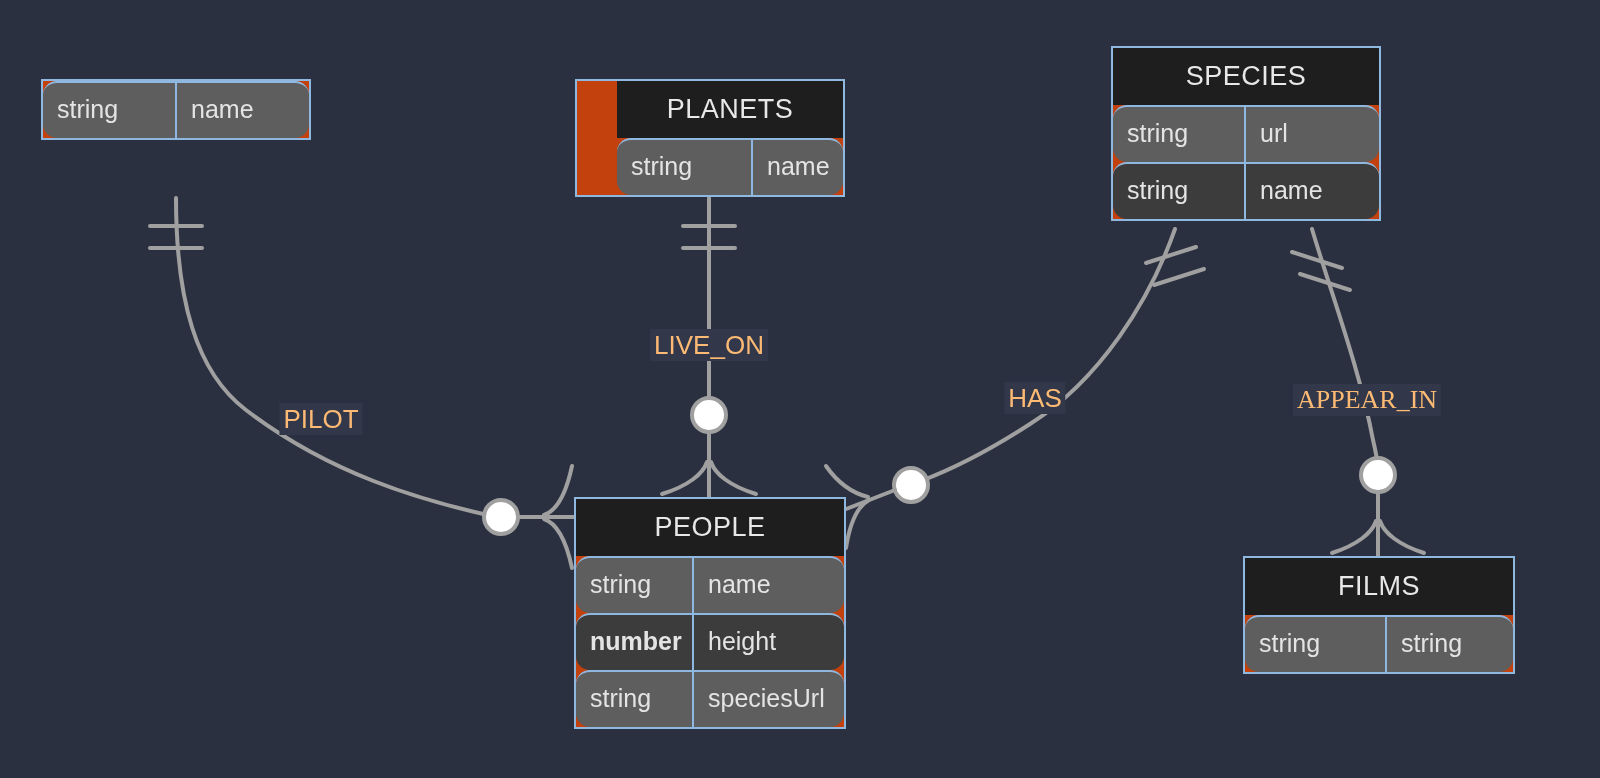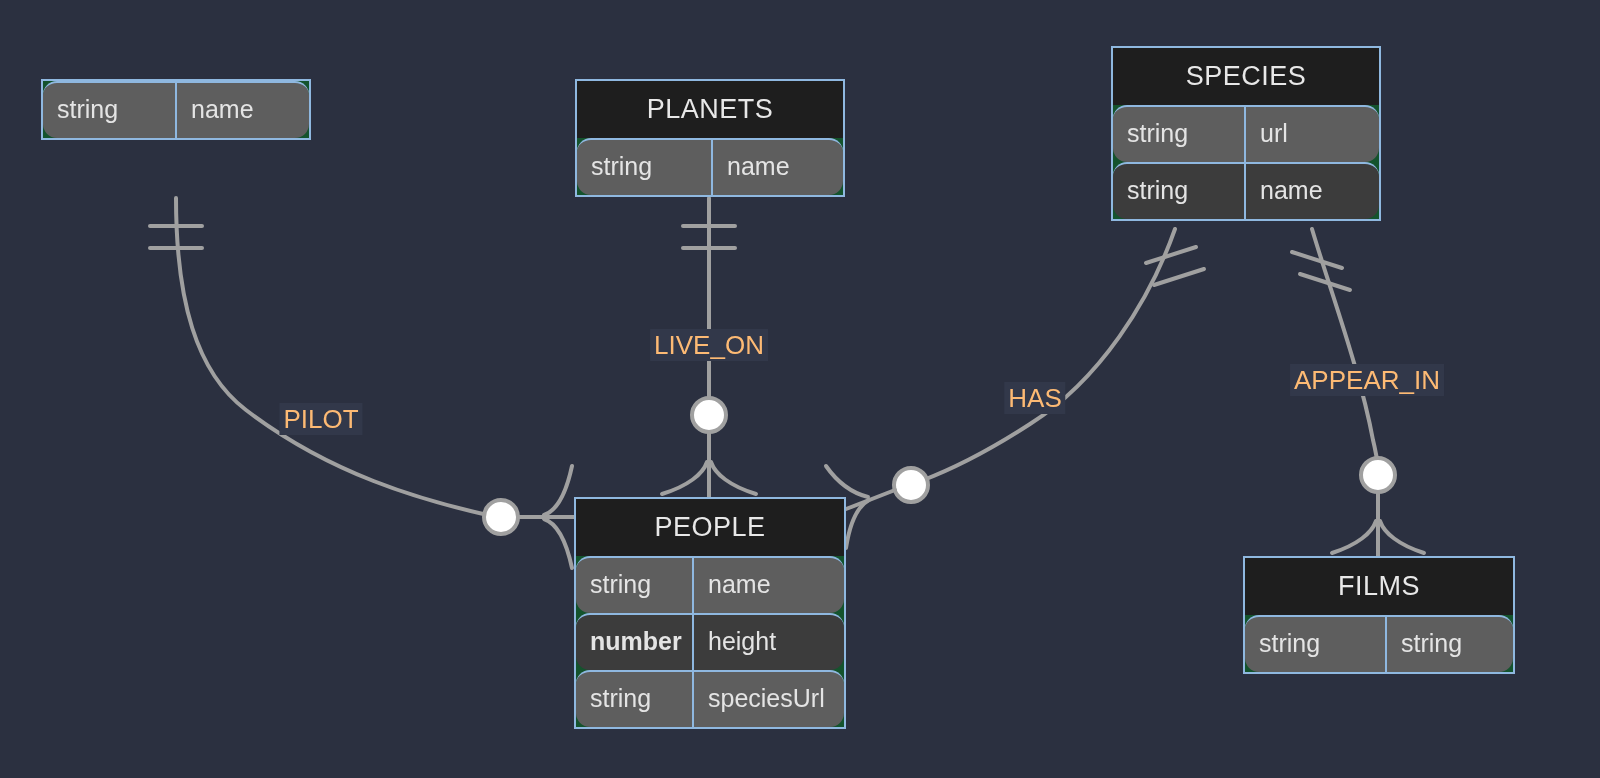--- a/index.html
+++ b/index.html
@@ -19,21 +19,21 @@
     position: absolute;
     left: 0;
     top: 0;
     width: 1600px;
     height: 778px;
   }
   .entity {
     position: absolute;
     box-sizing: border-box;
     border: 2px solid #8fb8e0;
-    background: #14532d;
+    background: #c2410c;
   }
   .entity-title {
     box-sizing: border-box;
     background: #1e1e1e;
     color: #e8e8e8;
     text-align: center;
     font-size: 27px;
     letter-spacing: 0.5px;
     line-height: 57px;
     height: 57px;
@@ -126,21 +126,21 @@
     </g>
   </svg>
 
   <div class="entity" style="left:41px; top:79px; width:270px;">
     <div class="attr-row odd">
       <div class="attr-type" style="width:134px;">string</div>
       <div class="attr-name">name</div>
     </div>
   </div>
 
-  <div class="entity" style="left:575px; top:79px; width:270px;">
+  <div class="entity" style="left:575px; top:79px; width:270px;padding-left:40px;">
     <div class="entity-title">PLANETS</div>
     <div class="attr-row odd">
       <div class="attr-type" style="width:136px;">string</div>
       <div class="attr-name">name</div>
     </div>
   </div>
 
   <div class="entity" style="left:1111px; top:46px; width:270px;">
     <div class="entity-title">SPECIES</div>
     <div class="attr-row odd">
@@ -173,15 +173,15 @@
     <div class="entity-title">FILMS</div>
     <div class="attr-row odd">
       <div class="attr-type" style="width:142px;">string</div>
       <div class="attr-name">string</div>
     </div>
   </div>
 
   <div class="rel-label" style="left:321px; top:419px;">PILOT</div>
   <div class="rel-label" style="left:709px; top:345px;">LIVE_ON</div>
   <div class="rel-label" style="left:1035px; top:398px;">HAS</div>
-  <div class="rel-label" style="left:1367px; top:380px;">APPEAR_IN</div>
+  <div class="rel-label" style="left:1367px; top:400px;font-family:Liberation Serif, serif;">APPEAR_IN</div>
 
 </div>
 
 </body></html>

